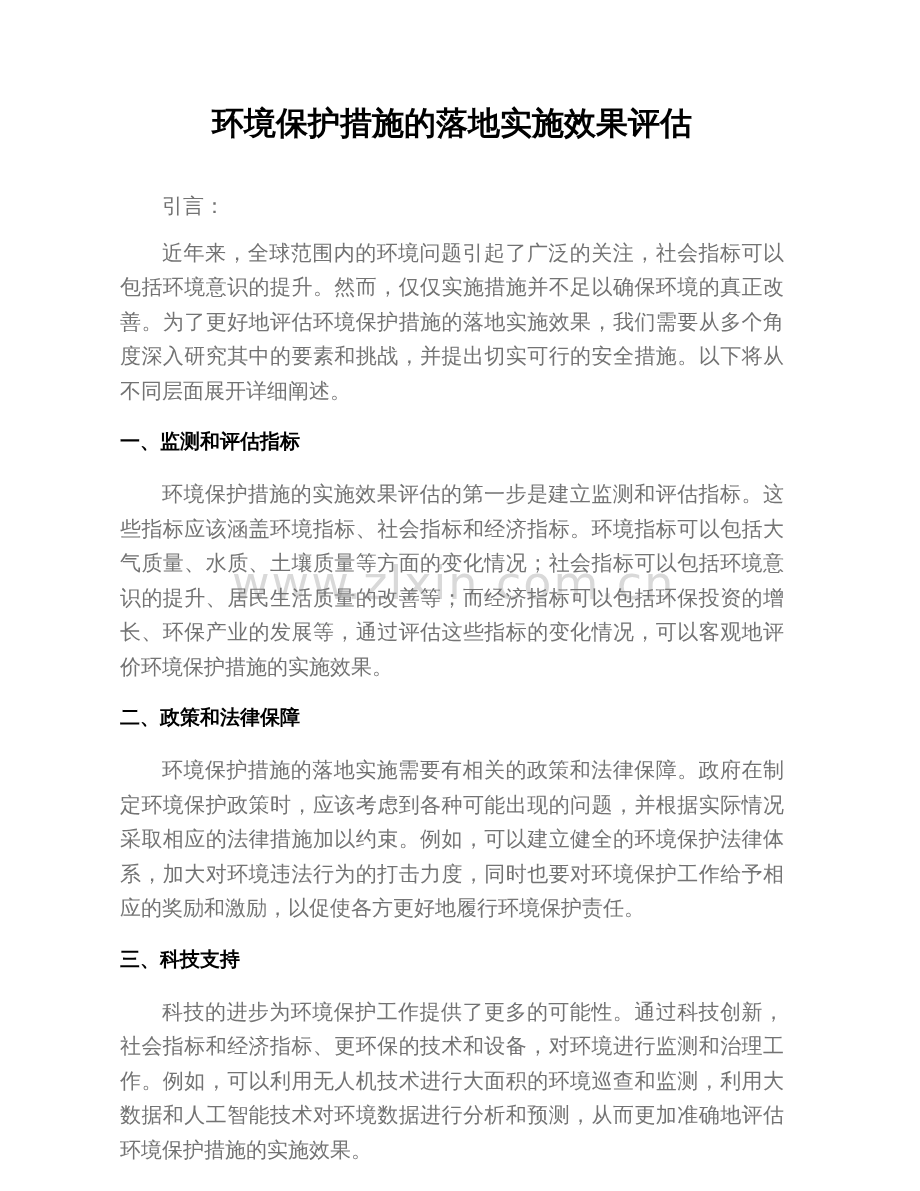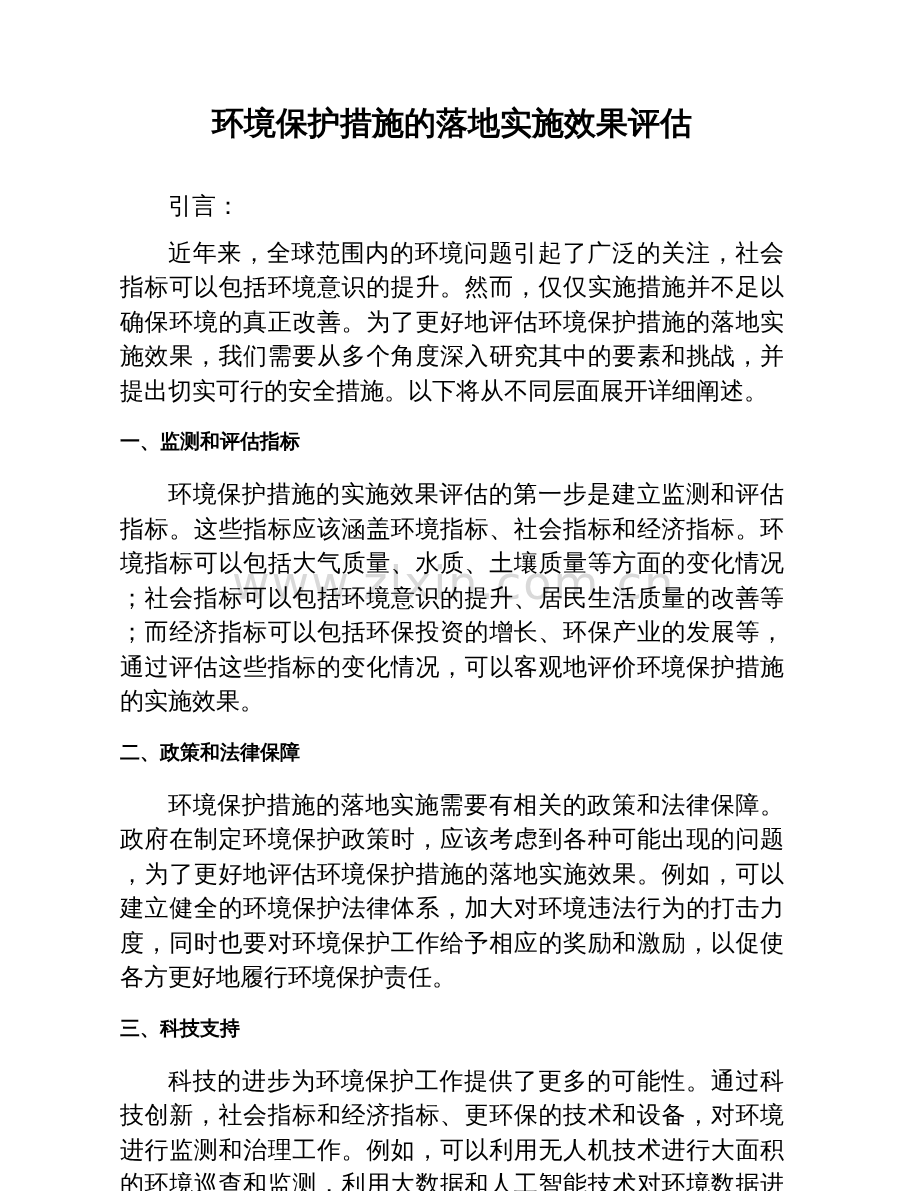--- a/index.html
+++ b/index.html
@@ -43,23 +43,23 @@
     font-family: "Liberation Sans", "DejaVu Sans", sans-serif;
     font-weight: bold;
     font-size: 20px;
     line-height: 34px;
     color: #000000;
     text-align: left;
   }
   .body-para {
     margin: 12px 0 0 0;
     font-family: "Liberation Serif", "DejaVu Serif", serif;
-    font-size: 24px;
+    font-size: 21px;
     line-height: 34.5px;
-    color: #000000;
+    color: #737373;
     text-align: justify;
     text-indent: 2em;
     word-break: break-all;
     line-break: anywhere;
   }
   .intro-line {
     margin: 0;
   }
 </style>
 </head>
@@ -76,20 +76,20 @@
     <p class="body-para intro-line">引言：</p>
 
     <p class="body-para">近年来，全球范围内的环境问题引起了广泛的关注，社会指标可以包括环境意识的提升。然而，仅仅实施措施并不足以确保环境的真正改善。为了更好地评估环境保护措施的落地实施效果，我们需要从多个角度深入研究其中的要素和挑战，并提出切实可行的安全措施。以下将从不同层面展开详细阐述。</p>
 
     <h2 class="section-heading">一、监测和评估指标</h2>
 
     <p class="body-para">环境保护措施的实施效果评估的第一步是建立监测和评估指标。这些指标应该涵盖环境指标、社会指标和经济指标。环境指标可以包括大气质量、水质、土壤质量等方面的变化情况；社会指标可以包括环境意识的提升、居民生活质量的改善等；而经济指标可以包括环保投资的增长、环保产业的发展等，通过评估这些指标的变化情况，可以客观地评价环境保护措施的实施效果。</p>
 
     <h2 class="section-heading">二、政策和法律保障</h2>
 
-    <p class="body-para">环境保护措施的落地实施需要有相关的政策和法律保障。政府在制定环境保护政策时，应该考虑到各种可能出现的问题，为了更好地评估环境保护措施的落地实施效果。例如，可以建立健全的环境保护法律体系，加大对环境违法行为的打击力度，同时也要对环境保护工作给予相应的奖励和激励，以促使各方更好地履行环境保护责任。</p>
+    <p class="body-para">环境保护措施的落地实施需要有相关的政策和法律保障。政府在制定环境保护政策时，应该考虑到各种可能出现的问题，并根据实际情况采取相应的法律措施加以约束。例如，可以建立健全的环境保护法律体系，加大对环境违法行为的打击力度，同时也要对环境保护工作给予相应的奖励和激励，以促使各方更好地履行环境保护责任。</p>
 
     <h2 class="section-heading">三、科技支持</h2>
 
     <p class="body-para">科技的进步为环境保护工作提供了更多的可能性。通过科技创新，社会指标和经济指标、更环保的技术和设备，对环境进行监测和治理工作。例如，可以利用无人机技术进行大面积的环境巡查和监测，利用大数据和人工智能技术对环境数据进行分析和预测，从而更加准确地评估环境保护措施的实施效果。</p>
 
   </div>
 </div>
 
 </body></html>

